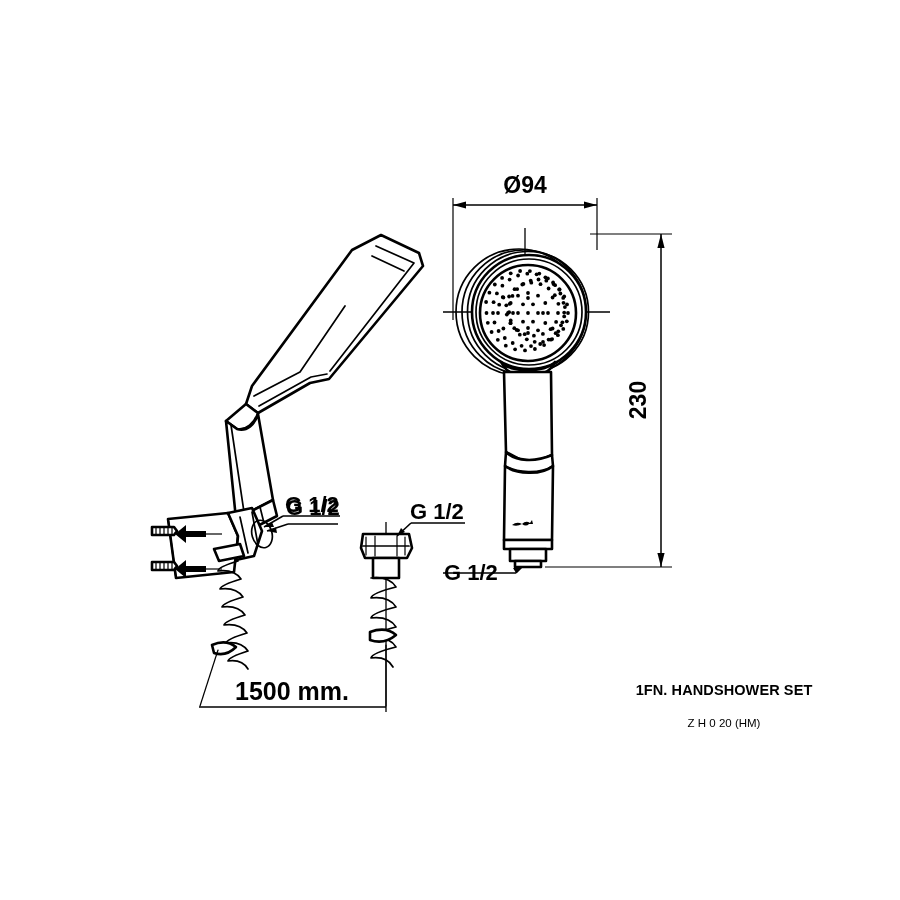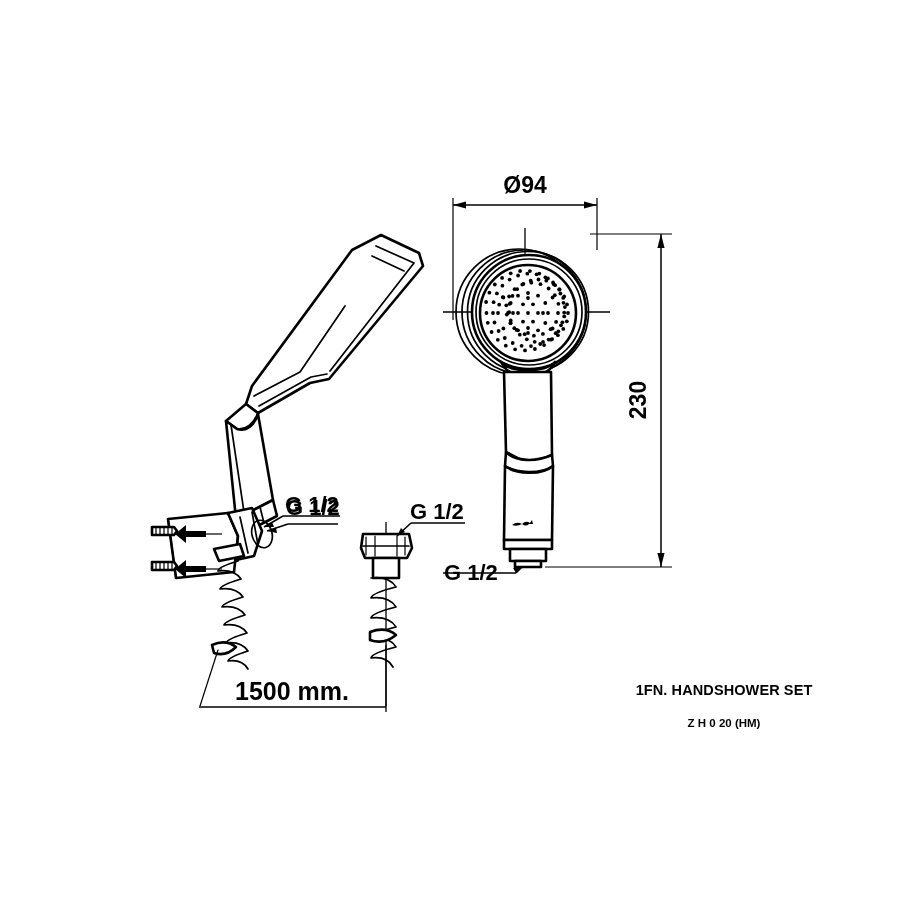--- a/index.html
+++ b/index.html
@@ -67,21 +67,21 @@
   .product-title {
     font-family: "Liberation Sans", sans-serif;
     font-weight: bold;
     font-size: 14.5px;
     letter-spacing: 0.1px;
     color: #000000;
     white-space: nowrap;
   }
   .product-model {
     font-family: "Liberation Sans", sans-serif;
-    font-weight: bold;
+    font-weight: normal;
     font-size: 11.5px;
     color: #000000;
     margin-top: 19px;
     white-space: nowrap;
   }
 </style>
 </head>
 <body>
 
 <div id="drawing-root">

